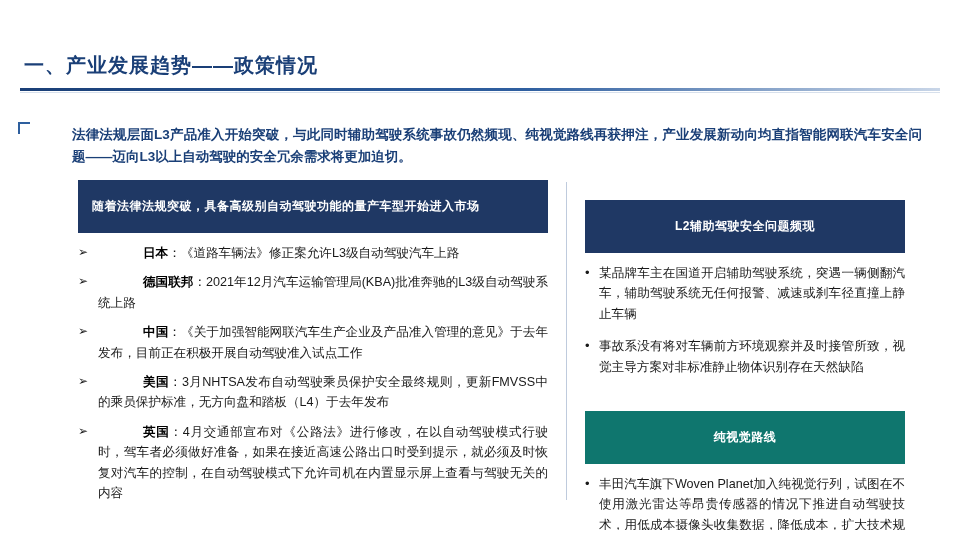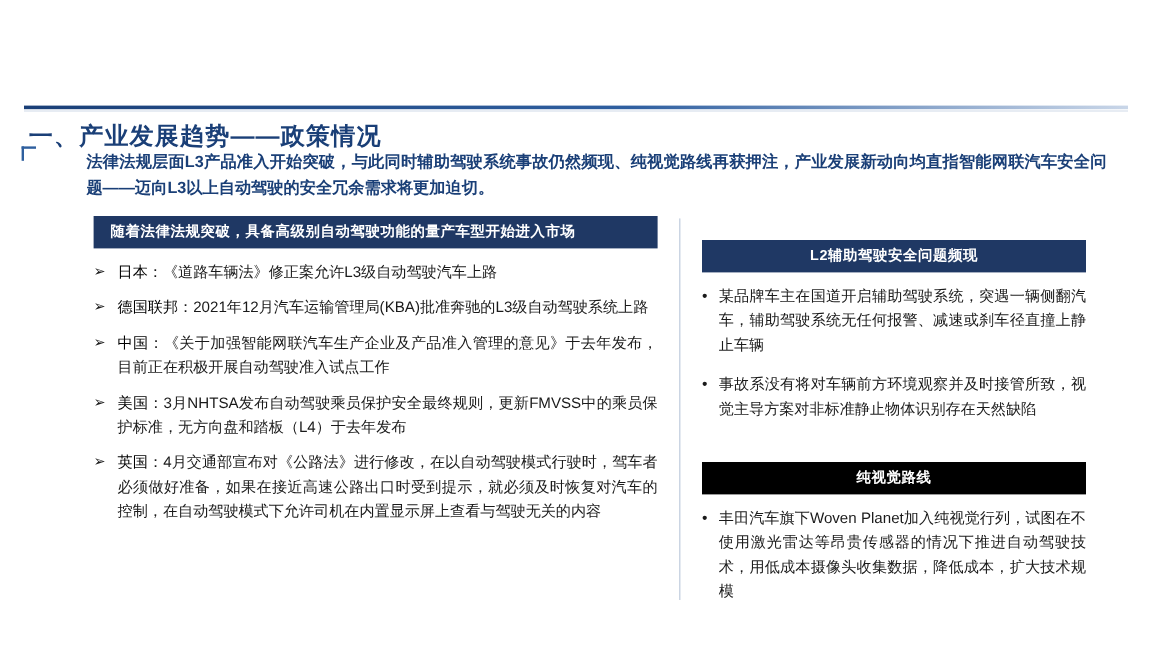--- a/index.html
+++ b/index.html
@@ -20,21 +20,20 @@
     background: #ffffff;
   }
   
   .title-row {
     position: absolute;
     left: 24px;
     top: 52px;
     display: flex;
     align-items: baseline;
     gap: 6px;
-    margin-top: 48px;
   }
   .title-text {
     font-size: 20px;
     font-weight: bold;
     color: #1a3f77;
     letter-spacing: 1px;
     white-space: nowrap;
   }
   .title-rule {
     position: absolute;
@@ -76,31 +75,31 @@
     left: 585px;
     top: 180px;
     width: 320px;
     margin-top: 20px;
   }
   .band {
     background: #1f3864;
     color: #ffffff;
     font-size: 12px;
     font-weight: bold;
-    padding: 5px 10px;
+    padding: 18px 10px;
     box-sizing: border-box;
     text-align: center;
     letter-spacing: 0.5px;
   }
   .band.left-band {
     text-align: left;
     padding-left: 14px;
   }
   .band.blue-mid {
-    background: #000000;
+    background: #0f766e;
   }
   .divider-v {
     position: absolute;
     left: 566px;
     top: 182px;
     width: 1px;
     height: 318px;
     background: #bfcbdd;
   }
   ul.bullets {
@@ -118,22 +117,23 @@
     text-align: justify;
   }
   ul.bullets li .mark {
     position: absolute;
     left: 0;
     top: 0px;
     color: #1a1a1a;
     font-size: 12px;
   }
   ul.bullets li b {
-    font-weight: normal;
+    font-weight: bold;
     color: #000000;
+    margin-left: 45px;
   }
   .right-block ul.bullets li {
     padding-left: 14px;
     margin-bottom: 12px;
     font-size: 12.6px;
     line-height: 1.62;
   }
   .right-block ul.bullets li .mark {
     left: 0;
     top: -1px;

